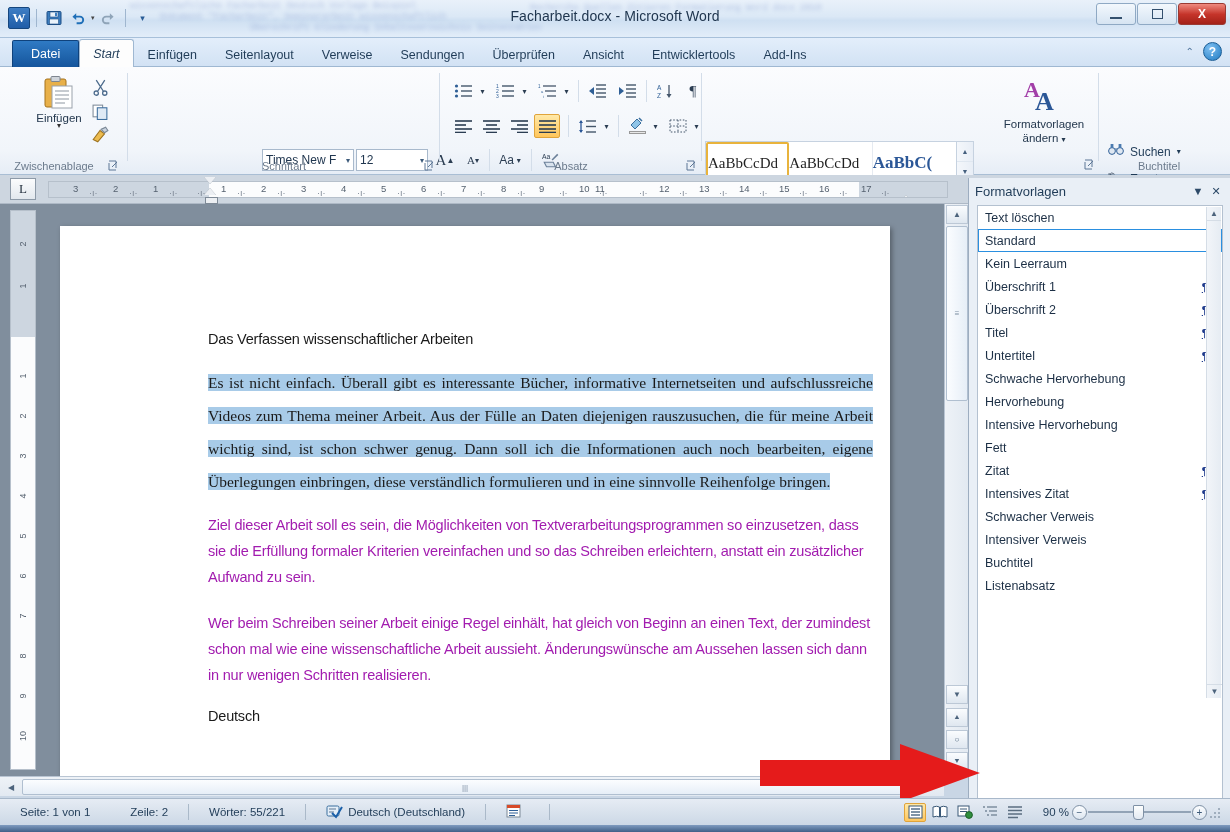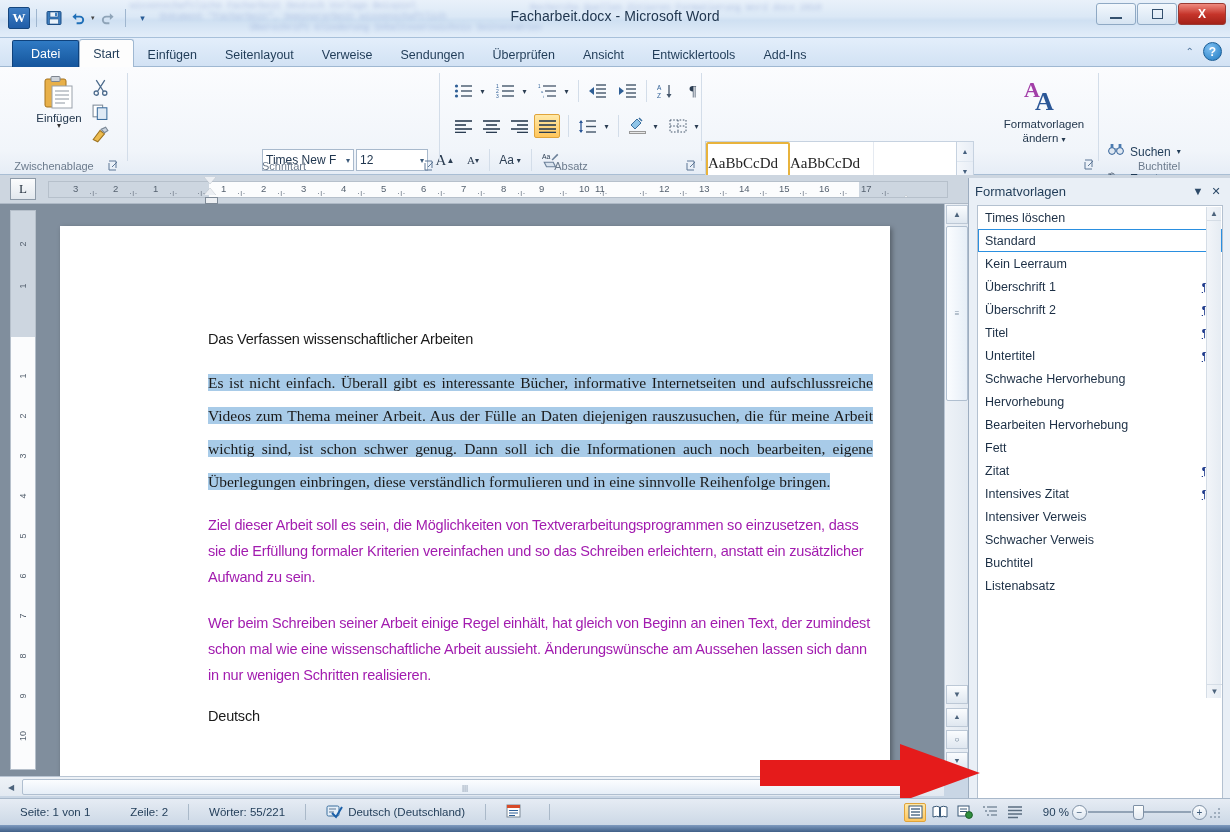--- a/index.html
+++ b/index.html
@@ -66,21 +66,21 @@
   .tabs { position:absolute; left:12px; top:0; display:flex; height:29px; align-items:flex-end; }
   .tab {
     padding:0 13px; height:26px; line-height:26px; font-size:12.5px; color:#1f3b57;
     border:1px solid transparent; border-bottom:none; cursor:default;
   }
   .tab.file {
     background:linear-gradient(to bottom,#2f7ac4,#15559c); color:#fff;
     border-color:#0f427c; border-radius:2px 2px 0 0; padding:0 18px; height:27px; line-height:27px;
   }
   .tab.active {
-    background:#fdfdfd; border-color:#9fb8d2; border-radius:3px 3px 0 0; height:28px; line-height:28px;
+    background:#fdfdfd; border-color:#9fb8d2; border-radius:3px 3px 0 0; height:28px; line-height:28px;font-style:italic;
   }
   .help-area { position:absolute; right:8px; top:4px; display:flex; align-items:center; gap:9px; }
   .collapse-ribbon { font-size:10px; color:#4a6f98; }
   .helpbtn {
     width:19px; height:19px; border-radius:50%;
     background:radial-gradient(circle at 35% 30%,#7fc0f2,#1f7ac2);
     border:1px solid #1a5d96; color:#fff; font-size:12px; font-weight:bold;
     display:flex; align-items:center; justify-content:center;
   }
 
@@ -649,20 +649,24 @@
     </div>
 
     <div class="gallery">
       <div class="gcell sel">
         <div class="gprev">AaBbCcDd</div>
         <div class="gname">¶ Standard</div>
       </div>
       <div class="gcell">
         <div class="gprev">AaBbCcDd</div>
         <div class="gname">¶ Kein Leerr...</div>
+      </div>
+      <div class="gcell" style="border-right:none;">
+        <div class="gprev h1">AaBbC(</div>
+        <div class="gname">Überschrift 1</div>
       </div>
     </div>
     <div class="gscroll">
       <div class="gsb">▲</div>
       <div class="gsb">▼</div>
       <div class="gsb" style="border-bottom:none;">
         <span style="font-size:7px;line-height:6px;">▼<br><span style="letter-spacing:-1px;">▬</span></span>
       </div>
     </div>
     <div class="dlglaunch" style="left:1083px;bottom:3px;right:auto;">
@@ -826,21 +830,21 @@
       <div class="pane-ico">▼</div>
       <div class="pane-ico">✕</div>
     </div>
 
     <div class="stylelist">
       <div class="slist-sb">
         <div style="height:14px;display:flex;align-items:center;justify-content:center;font-size:8px;color:#4c637c;border-bottom:1px solid #d5dde6;">▲</div>
         <div style="position:absolute;bottom:0;width:15px;height:14px;display:flex;align-items:center;justify-content:center;font-size:8px;color:#4c637c;border-top:1px solid #d5dde6;">▼</div>
       </div>
       <div class="srow">
-        <span>Times löschen</span>
+        <span>Text löschen</span>
         <span class="smark"></span>
       </div>
       <div class="srow sel">
         <span>Standard</span>
         <span class="smark">¶</span>
       </div>
       <div class="srow">
         <span>Kein Leerraum</span>
         <span class="smark">¶</span>
       </div>
@@ -862,41 +866,41 @@
       </div>
       <div class="srow">
         <span>Schwache Hervorhebung</span>
         <span class="smark">a</span>
       </div>
       <div class="srow">
         <span>Hervorhebung</span>
         <span class="smark">a</span>
       </div>
       <div class="srow">
-        <span>Bearbeiten Hervorhebung</span>
+        <span>Intensive Hervorhebung</span>
         <span class="smark">a</span>
       </div>
       <div class="srow">
         <span>Fett</span>
         <span class="smark">a</span>
       </div>
       <div class="srow">
         <span>Zitat</span>
         <span class="smark ul">¶a</span>
       </div>
       <div class="srow">
         <span>Intensives Zitat</span>
         <span class="smark ul">¶a</span>
       </div>
       <div class="srow">
+        <span>Schwacher Verweis</span>
+        <span class="smark">a</span>
+      </div>
+      <div class="srow">
         <span>Intensiver Verweis</span>
-        <span class="smark">a</span>
-      </div>
-      <div class="srow">
-        <span>Schwacher Verweis</span>
         <span class="smark">a</span>
       </div>
       <div class="srow">
         <span>Buchtitel</span>
         <span class="smark">a</span>
       </div>
       <div class="srow">
         <span>Listenabsatz</span>
         <span class="smark">¶</span>
       </div>

